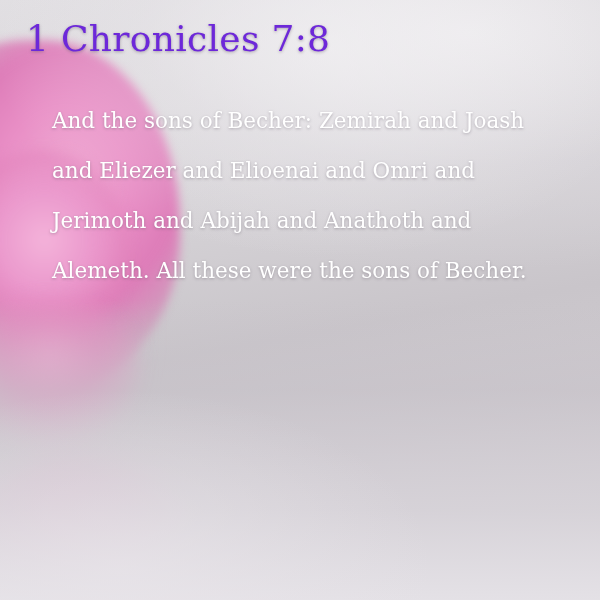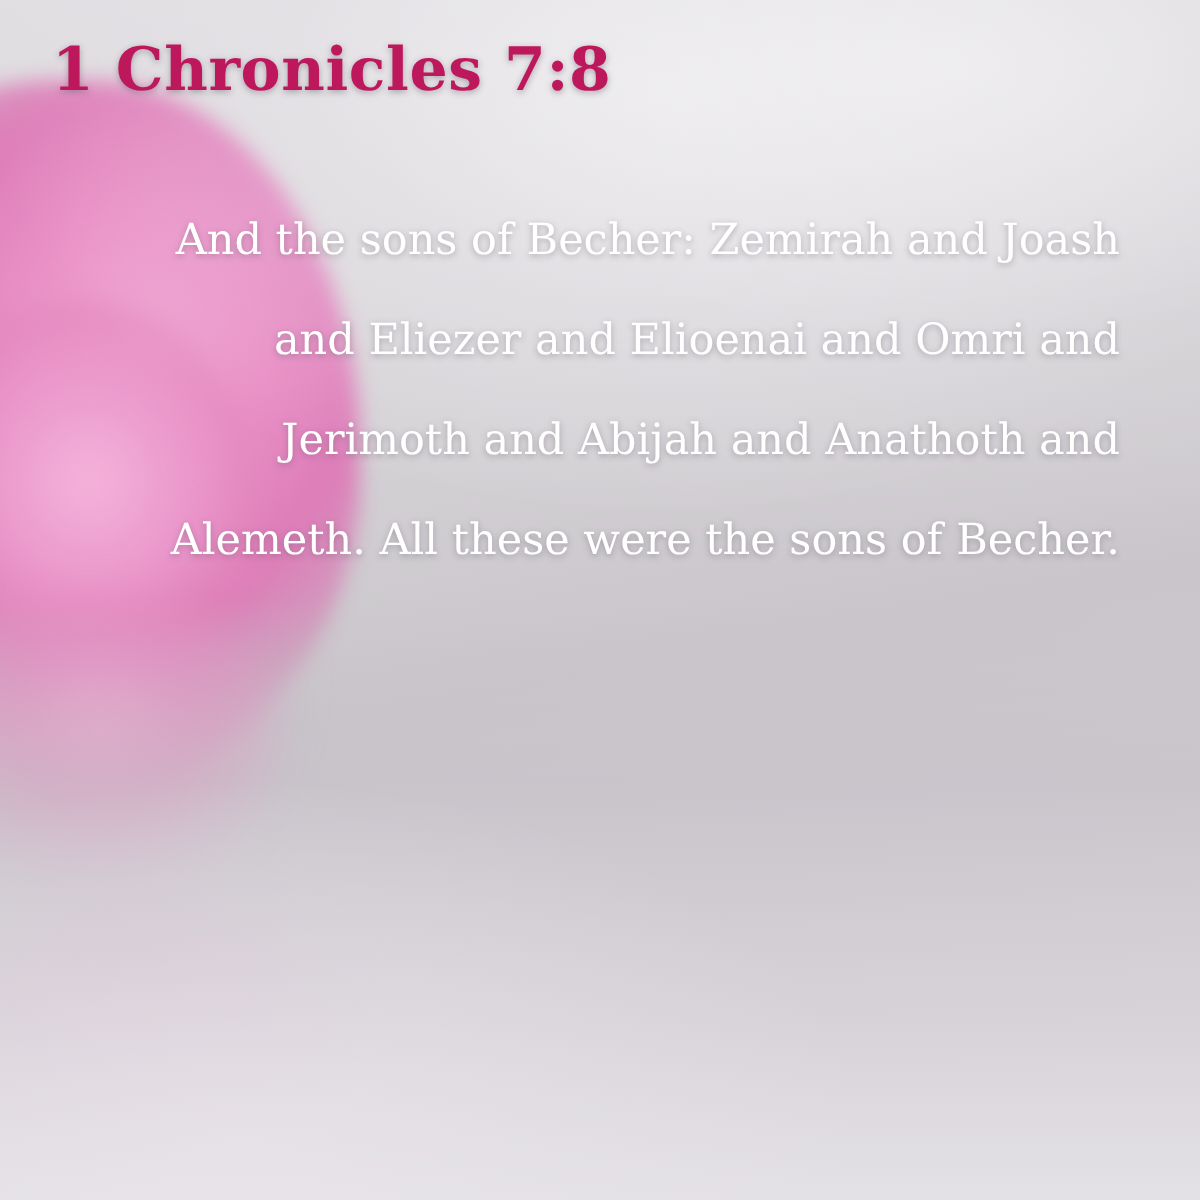--- a/index.html
+++ b/index.html
@@ -100,38 +100,38 @@
     background:
       radial-gradient(80% 50% at 55% 8%, rgba(246,245,247,0.55) 0%, rgba(246,245,247,0.0) 70%),
       radial-gradient(70% 40% at 20% 95%, rgba(233,229,234,0.65) 0%, rgba(233,229,234,0.0) 75%);
   }
 
   
   .verse-ref {
     position: absolute;
     left: 26px;
     top: 18px;
-    color: #be185d;
+    color: #6d28d9;
     font-family: "DejaVu Serif", serif;
-    font-size: 30px;
-    font-weight: 700;
+    font-size: 36px;
+    font-weight: 400;
     letter-spacing: 0.3px;
     text-shadow: 0 1px 3px rgba(90,80,95,0.45);
     white-space: nowrap;
   }
   .verse-body {
     position: absolute;
     left: 52px;
     right: 40px;
     top: 96px;
     color: #ffffff;
     font-family: "DejaVu Serif", serif;
     font-size: 21.5px;
     line-height: 50px;
-    text-align: right;
+    text-align: left;
     text-shadow: 0 1px 3px rgba(90,80,95,0.40);
   }
 </style>
 </head>
 <body>
 
 <div class="canvas">
 
   <div class="bg-base"></div>
   <div class="bg-soft-top"></div>

